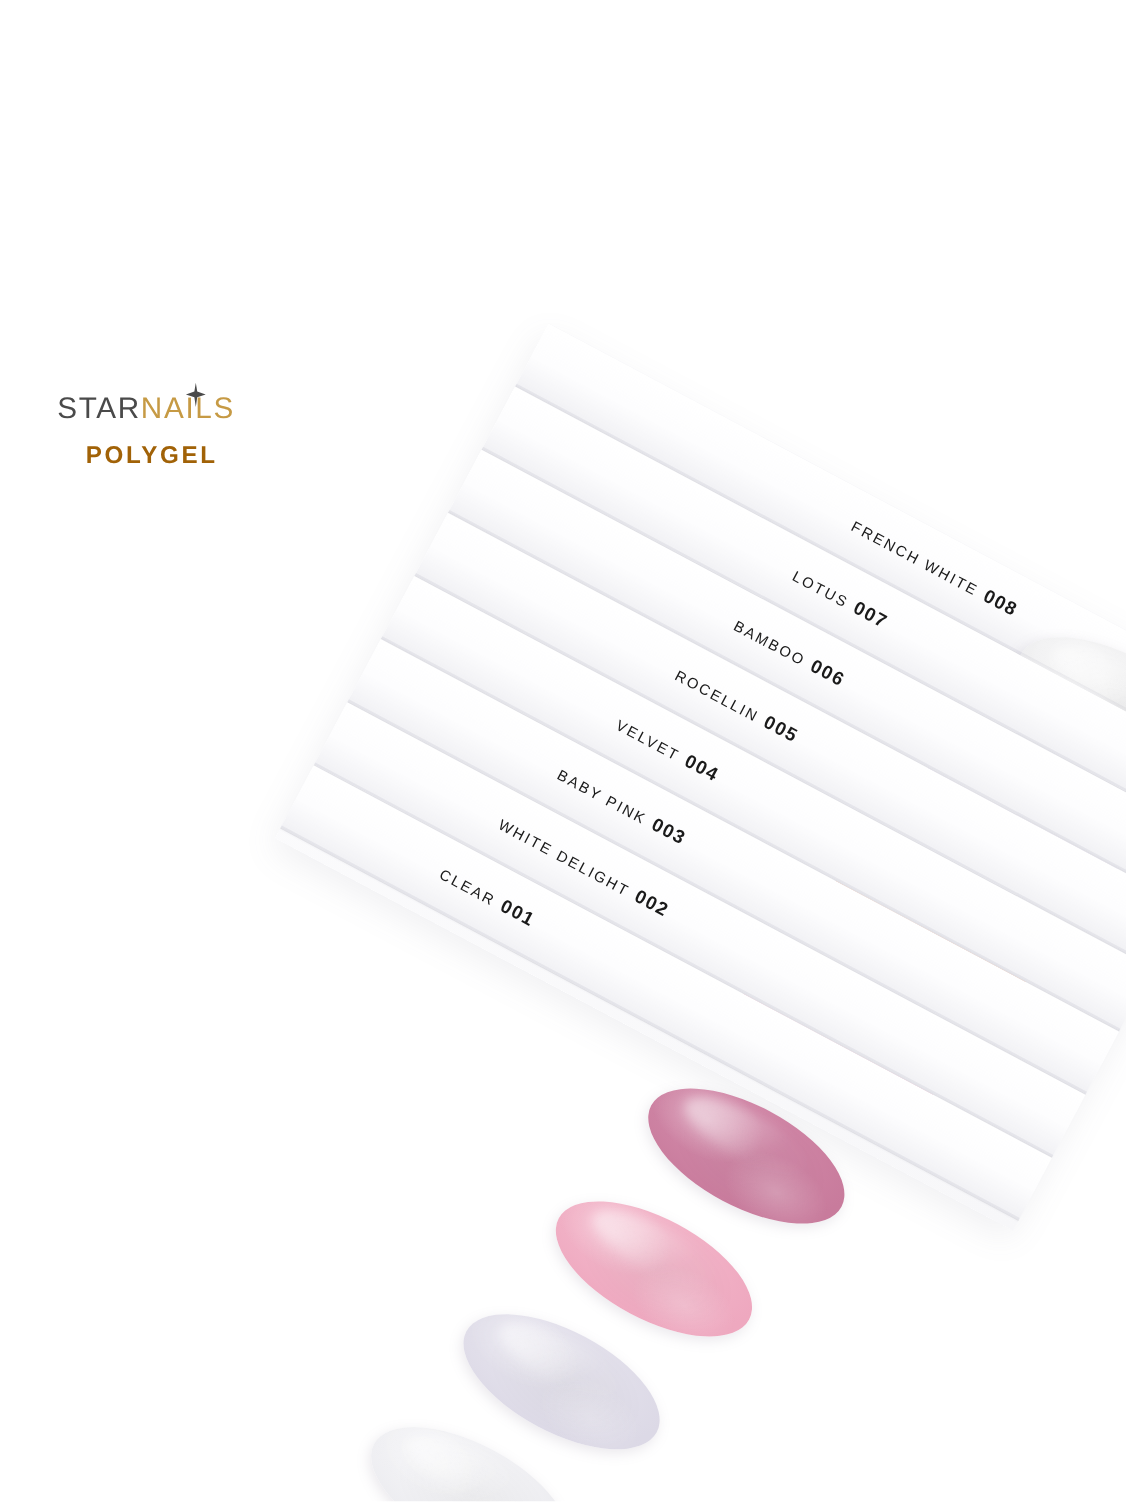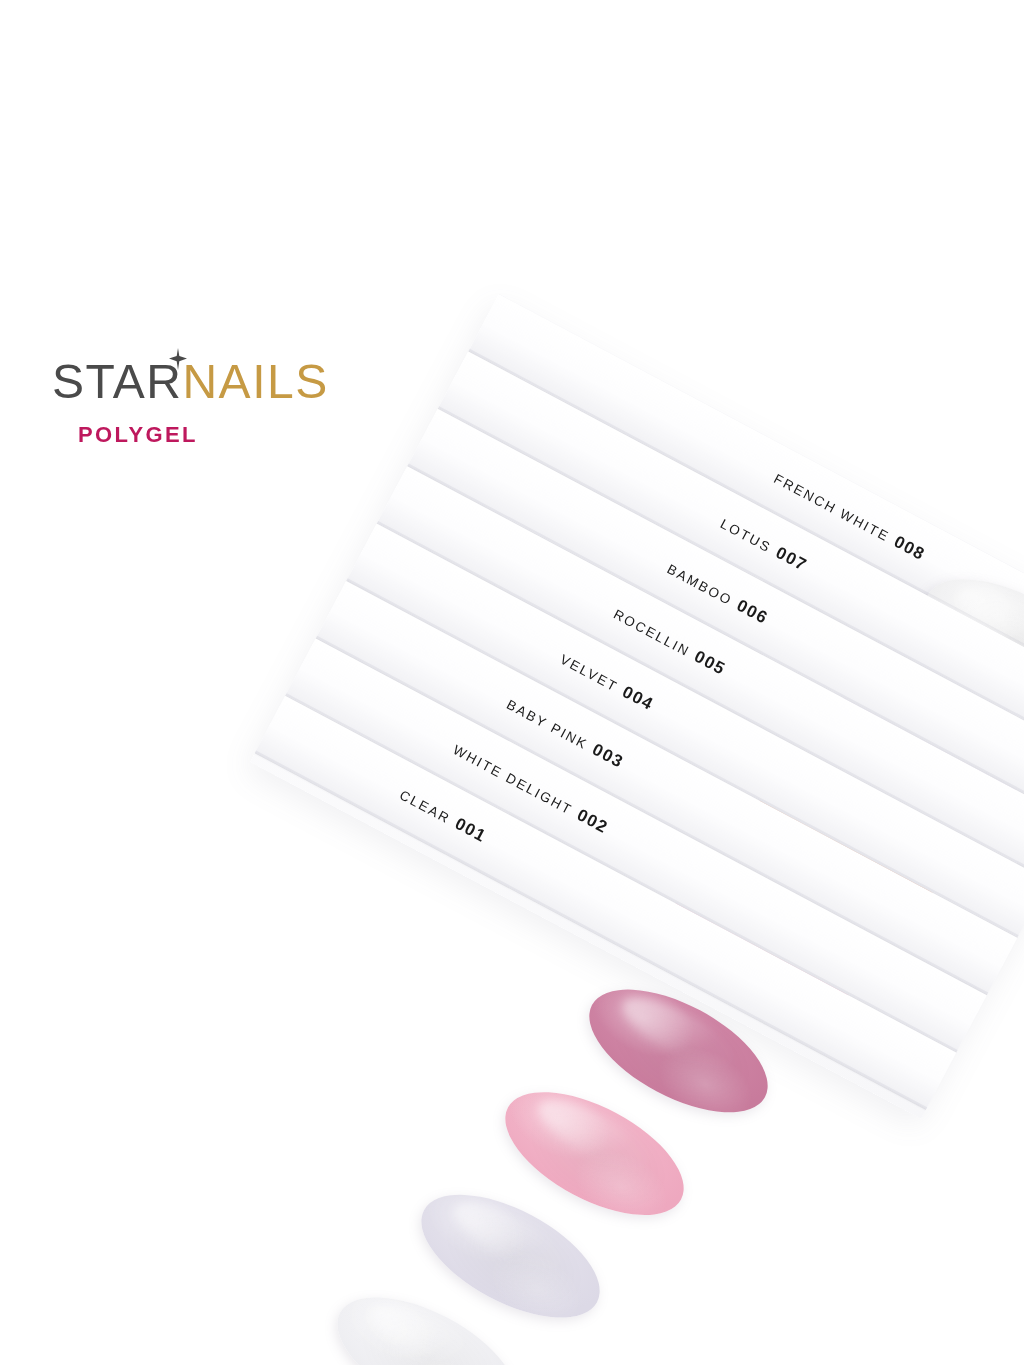--- a/index.html
+++ b/index.html
@@ -21,21 +21,21 @@
   }
 
   
   .brand {
     position: absolute;
     left: 52px;
     top: 358px;
     width: 280px;
   }
   .brand-wordmark {
-    font-size: 48px;
+    font-size: 27px;
     letter-spacing: 1.5px;
     line-height: 1;
     white-space: nowrap;
     position: relative;
     font-weight: 400;
   }
   .brand-star {
     color: #4a4a4a;
     font-weight: 300;
   }
@@ -49,21 +49,21 @@
     top: -10px;
     width: 20px;
     height: 22px;
     pointer-events: none;
   }
   .brand-sub {
     margin-top: 16px;
     margin-left: 26px;
     font-size: 22px;
     letter-spacing: 2.4px;
-    color: #be185d;
+    color: #a16207;
     font-weight: 700;
     white-space: nowrap;
   }
 
   
   .card-wrap {
     position: absolute;
     left: 0;
     top: 0;
     width: 1024px;

